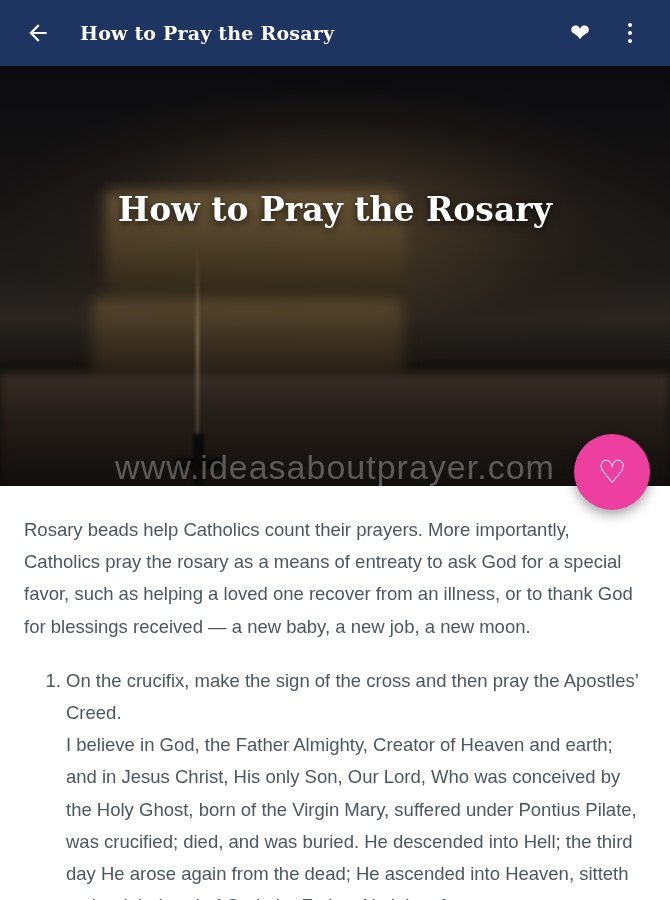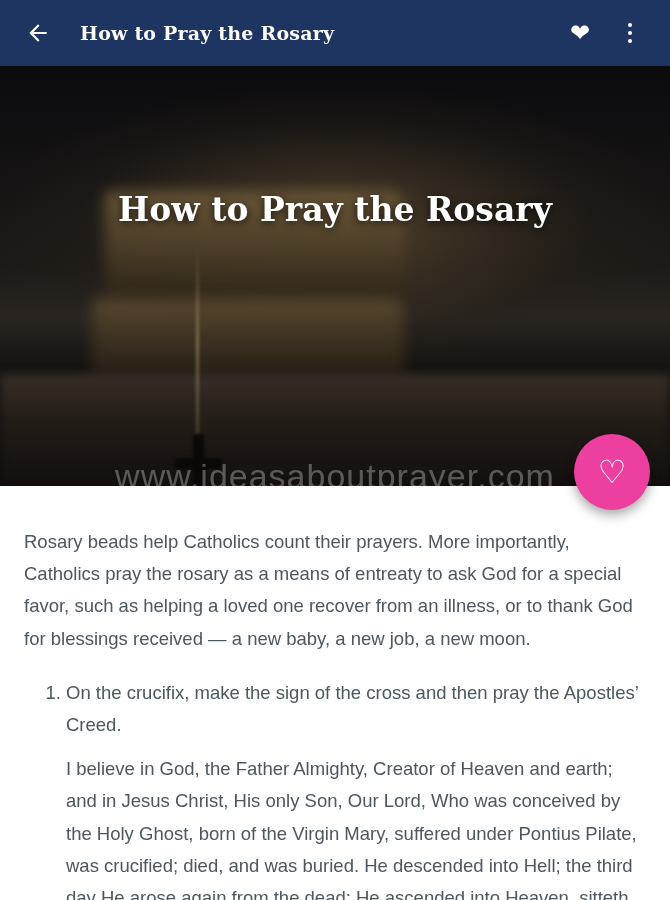--- a/index.html
+++ b/index.html
@@ -158,21 +158,21 @@
   .cross:after {
     left: 5px;
     top: 24px;
     width: 47px;
     height: 11px;
   }
   .watermark {
     position: absolute;
     left: 0;
     right: 0;
-    top: 391px;
+    top: 382px;
     text-align: center;
     color: rgba(200, 198, 195, 0.40);
     font-size: 34px;
     letter-spacing: 1px;
     font-family: "Liberation Sans", sans-serif;
     filter: blur(0.6px);
     user-select: none;
   }
   .hero-title {
     position: absolute;
@@ -213,21 +213,21 @@
 
   
   .article {
     padding: 28px 24px 0 24px;
     color: #4c5760;
     font-size: 18.5px;
     line-height: 1.74;
     box-sizing: border-box;
   }
   .article p {
-    margin: 12px 0 22px 0;
+    margin: 0 0 22px 0;
   }
   .article ol {
     margin: 0;
     padding-left: 42px;
   }
   .article ol li {
     margin-bottom: 14px;
   }
   .article ol li::marker {
     color: #4c5760;

